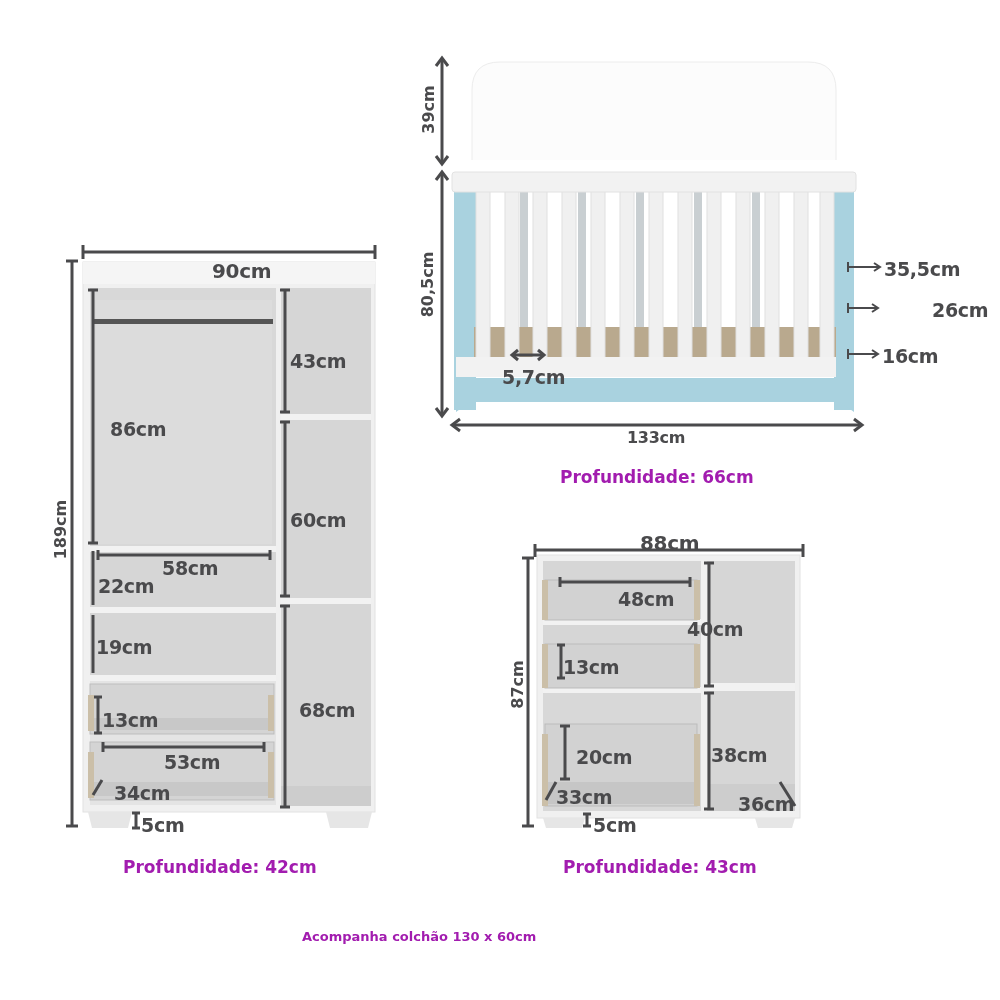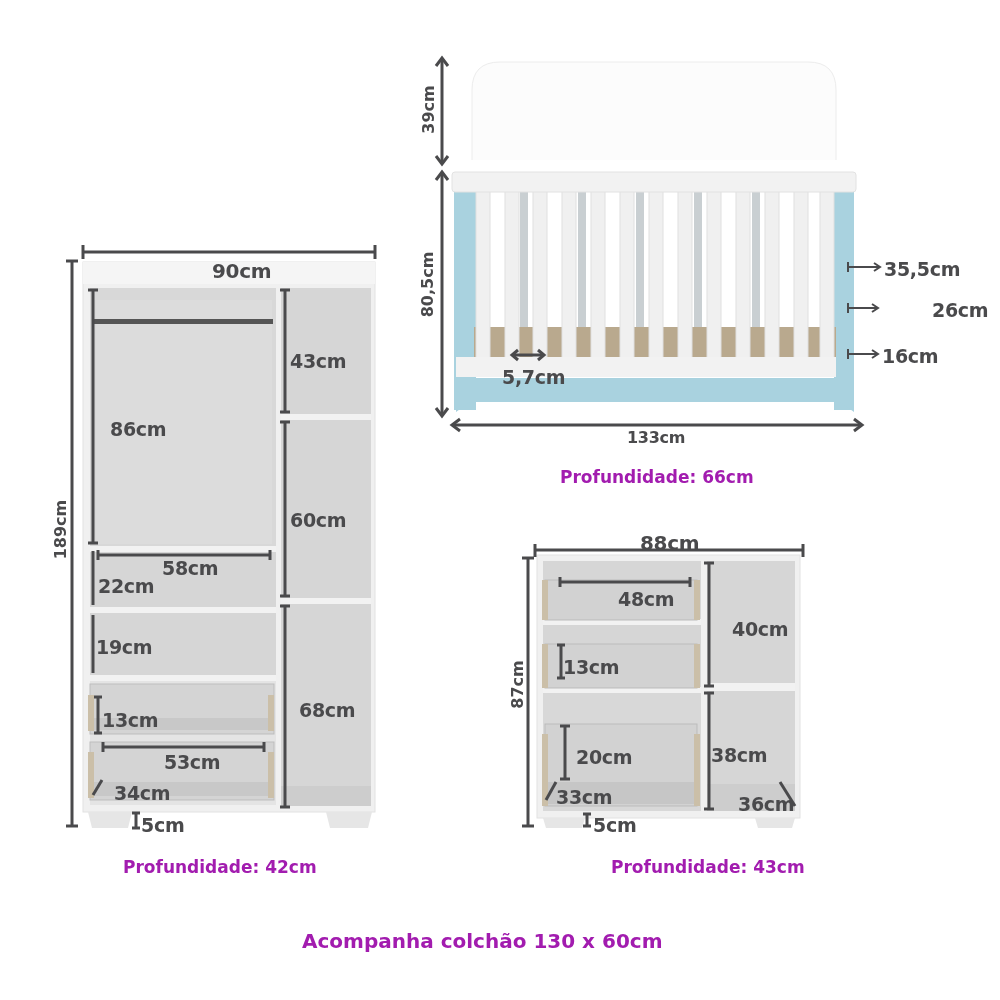--- a/index.html
+++ b/index.html
@@ -243,20 +243,20 @@
       <line x1="583" y1="826" x2="591" y2="826"></line>
     </g>
   </svg>
 
   <div class="lbl" style="left:640px;top:531px;font-size:20px;">88cm</div>
   <div class="vlbl" style="left:487px;top:675px;width:60px;text-align:center;">87cm</div>
   <div class="lbl" style="left:618px;top:588px;">48cm</div>
   <div class="lbl" style="left:563px;top:656px;">13cm</div>
   <div class="lbl" style="left:568px;top:746px;margin-left:8px;">20cm</div>
   <div class="lbl" style="left:556px;top:786px;">33cm</div>
-  <div class="lbl" style="left:732px;top:618px;">40cm</div>
+  <div class="lbl" style="left:687px;top:618px;">40cm</div>
   <div class="lbl" style="left:711px;top:744px;">38cm</div>
   <div class="lbl" style="left:738px;top:793px;">36cm</div>
   <div class="lbl" style="left:593px;top:814px;">5cm</div>
-  <div class="cap" style="left:563px;top:857px;margin-left:48px;">Profundidade: 43cm</div>
+  <div class="cap" style="left:563px;top:857px;">Profundidade: 43cm</div>
 </div>
 
-<div class="cap" style="left:302px;top:929px;font-size:20px;">Acompanha colchão 130 x 60cm</div>
+<div class="cap" style="left:302px;top:929px;font-size:13px;">Acompanha colchão 130 x 60cm</div>
 
 </body></html>

